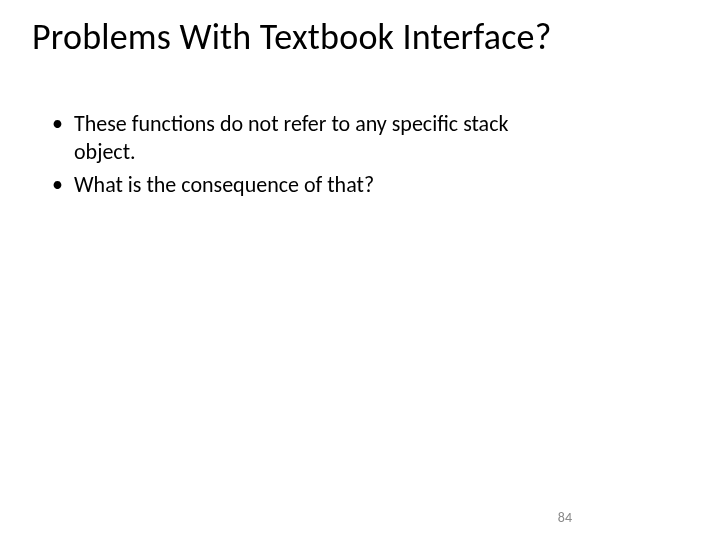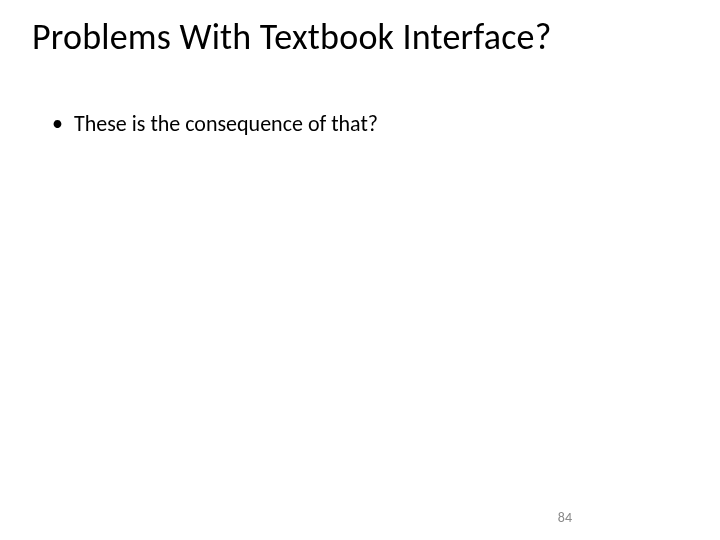--- a/index.html
+++ b/index.html
@@ -66,19 +66,22 @@
 </style>
 </head>
 <body>
 
 <div class="slide">
   <div class="title">Problems With Textbook Interface?</div>
 
   <div class="body">
     <ul class="bullets">
       <li>
-        <span>These is the consequence of that?</span>
+        <span>These functions do not refer to any specific stack object.</span>
+      </li>
+      <li>
+        <span>What is the consequence of that?</span>
       </li>
     </ul>
   </div>
 
   <div class="page-number">84</div>
 </div>
 
 </body></html>

